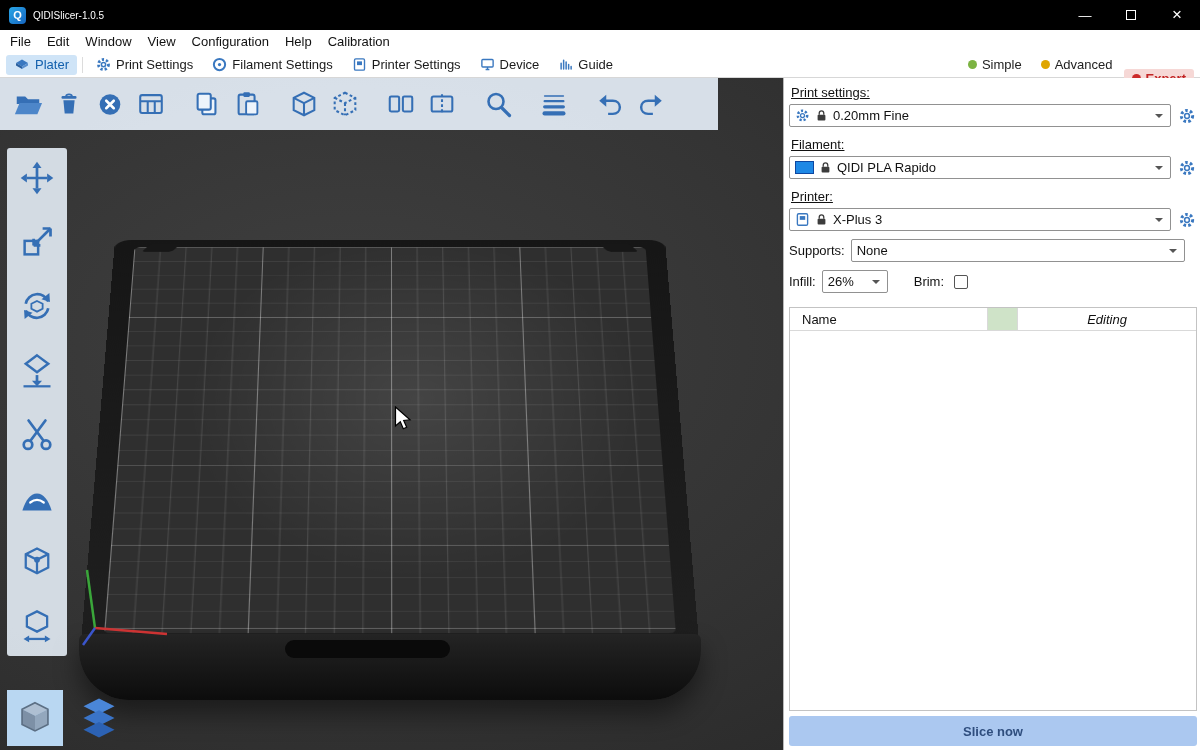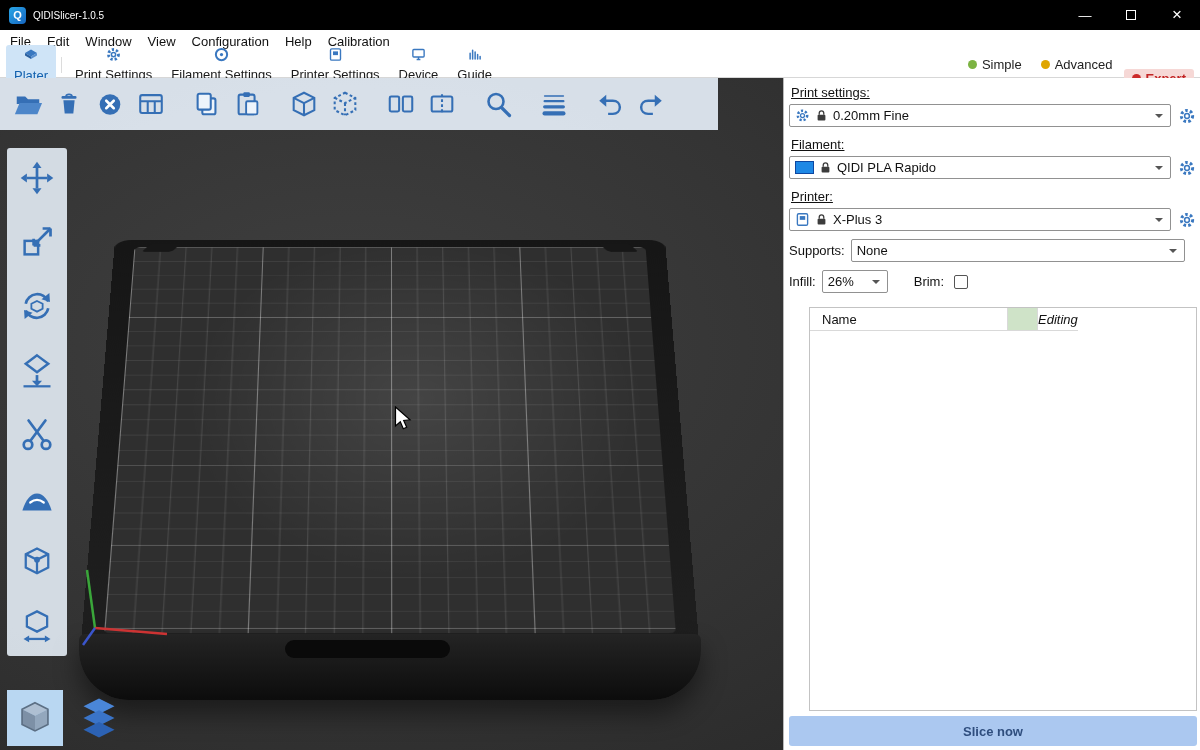--- a/index.html
+++ b/index.html
@@ -17,21 +17,21 @@
   .wtitle { font-size:10px; }
   .win-controls { margin-left:auto; display:flex; height:100%; }
   .win-btn { width:46px; height:100%; display:flex; align-items:center; justify-content:center; font-size:13px; color:#fff; }
   .win-btn.close { font-size:17px; }
   .max-box { width:10px; height:10px; border:1px solid #fff; display:block; }
   
   .menubar { height:22px; display:flex; align-items:center; background:#fff; font-size:13px; color:#111; padding-left:2px; }
   .menu-item { padding:0 8px; height:100%; display:flex; align-items:center; }
   
   .tabbar { height:26px; border-bottom:1px solid #d7d7d7; display:flex; align-items:center; background:#fff; font-size:13px; padding:0 6px; gap:3px; }
-  .tab { display:flex; align-items:center; gap:5px; padding:2px 8px; border-radius:3px; color:#1a1a1a; white-space:nowrap;flex-direction:column; }
+  .tab { display:flex; align-items:center; gap:5px; padding:2px 8px; border-radius:3px; color:#1a1a1a; white-space:nowrap; }
   .tab.selected { background:#cfe4f7; color:#1260ad; }
   .tab svg { display:block; }
   .tab-sep { width:1px; height:16px; background:#dcdcdc; margin:0 2px; }
   .tab-spacer { flex:1; }
   .mode { display:flex; align-items:center; gap:5px; padding:2px 8px; border-radius:3px; color:#222; white-space:nowrap; }
   .dot { width:9px; height:9px; border-radius:50%; display:block; }
   .dot-green { background:#7cb342; }
   .dot-yellow { background:#dfa500; }
   .dot-red { background:#cc2a2a; }
   .mode.expert { background:#f6d8d6; color:#c22525; font-weight:bold;margin-top:27px; }
@@ -91,21 +91,21 @@
   .combo::after { content:""; position:absolute; right:7px; top:9px;
     border:4px solid transparent; border-top-color:#555; }
   .swatch { width:19px; height:13px; background:#1e88e5; border:1px solid #0d47a1; flex:none; }
   .gearbtn { width:20px; height:20px; border:none; background:none; padding:0; color:#3a78c0;
     display:flex; align-items:center; justify-content:center; flex:none; }
   .inline-label { font-size:13px; color:#111; white-space:nowrap; }
   .combo.supports { margin-right:12px; }
   .combo.infill { flex:0 0 66px; }
   .brim-label { margin-left:20px; }
   .checkbox { width:14px; height:14px; border:1px solid #555; border-radius:2px; background:#fff; margin-left:4px; }
-  .objlist { flex:1; border:1px solid #c3c3c3; margin-top:6px; display:flex; min-height:0;margin-left:20px; }
+  .objlist { flex:1; border:1px solid #c3c3c3; margin-top:6px; display:flex; flex-direction:column; min-height:0; }
   .objhead { display:flex; height:23px; border-bottom:1px solid #d9d9d9; font-size:13px; align-items:stretch; color:#111; }
   .col-name { width:198px; padding-left:12px; border-right:1px solid #d9d9d9; display:flex; align-items:center; }
   .col-color { width:30px; background:#cfe3c8; border-right:1px solid #d9d9d9; }
   .col-editing { flex:1; display:flex; align-items:center; justify-content:center;font-style:italic; }
   .objbody { flex:1; background:#fff; }
   .slice-btn { margin-top:5px; height:30px; border:none; border-radius:3px;
     background:#abc8f0; color:#2f4e7e; font-size:13px; font-weight:bold; }
 </style>
 </head>
 <body>

